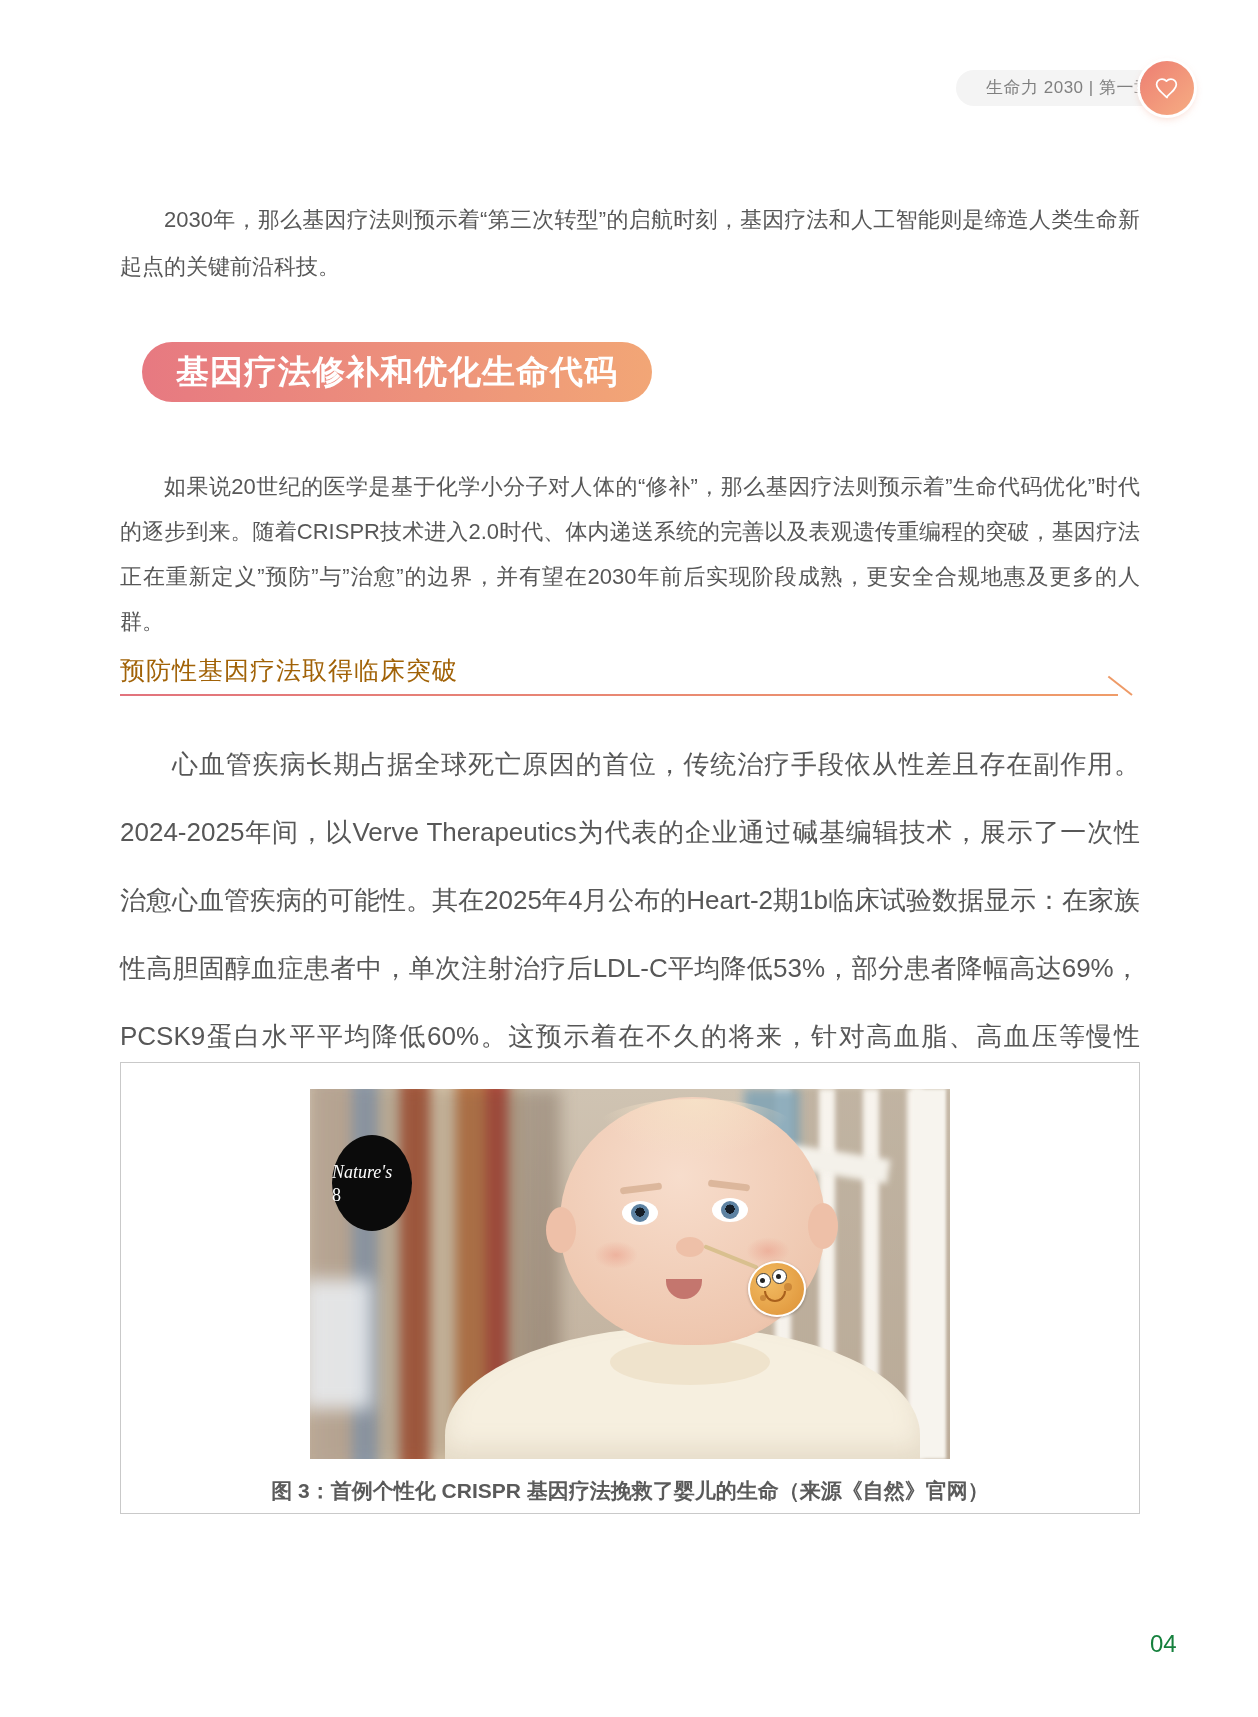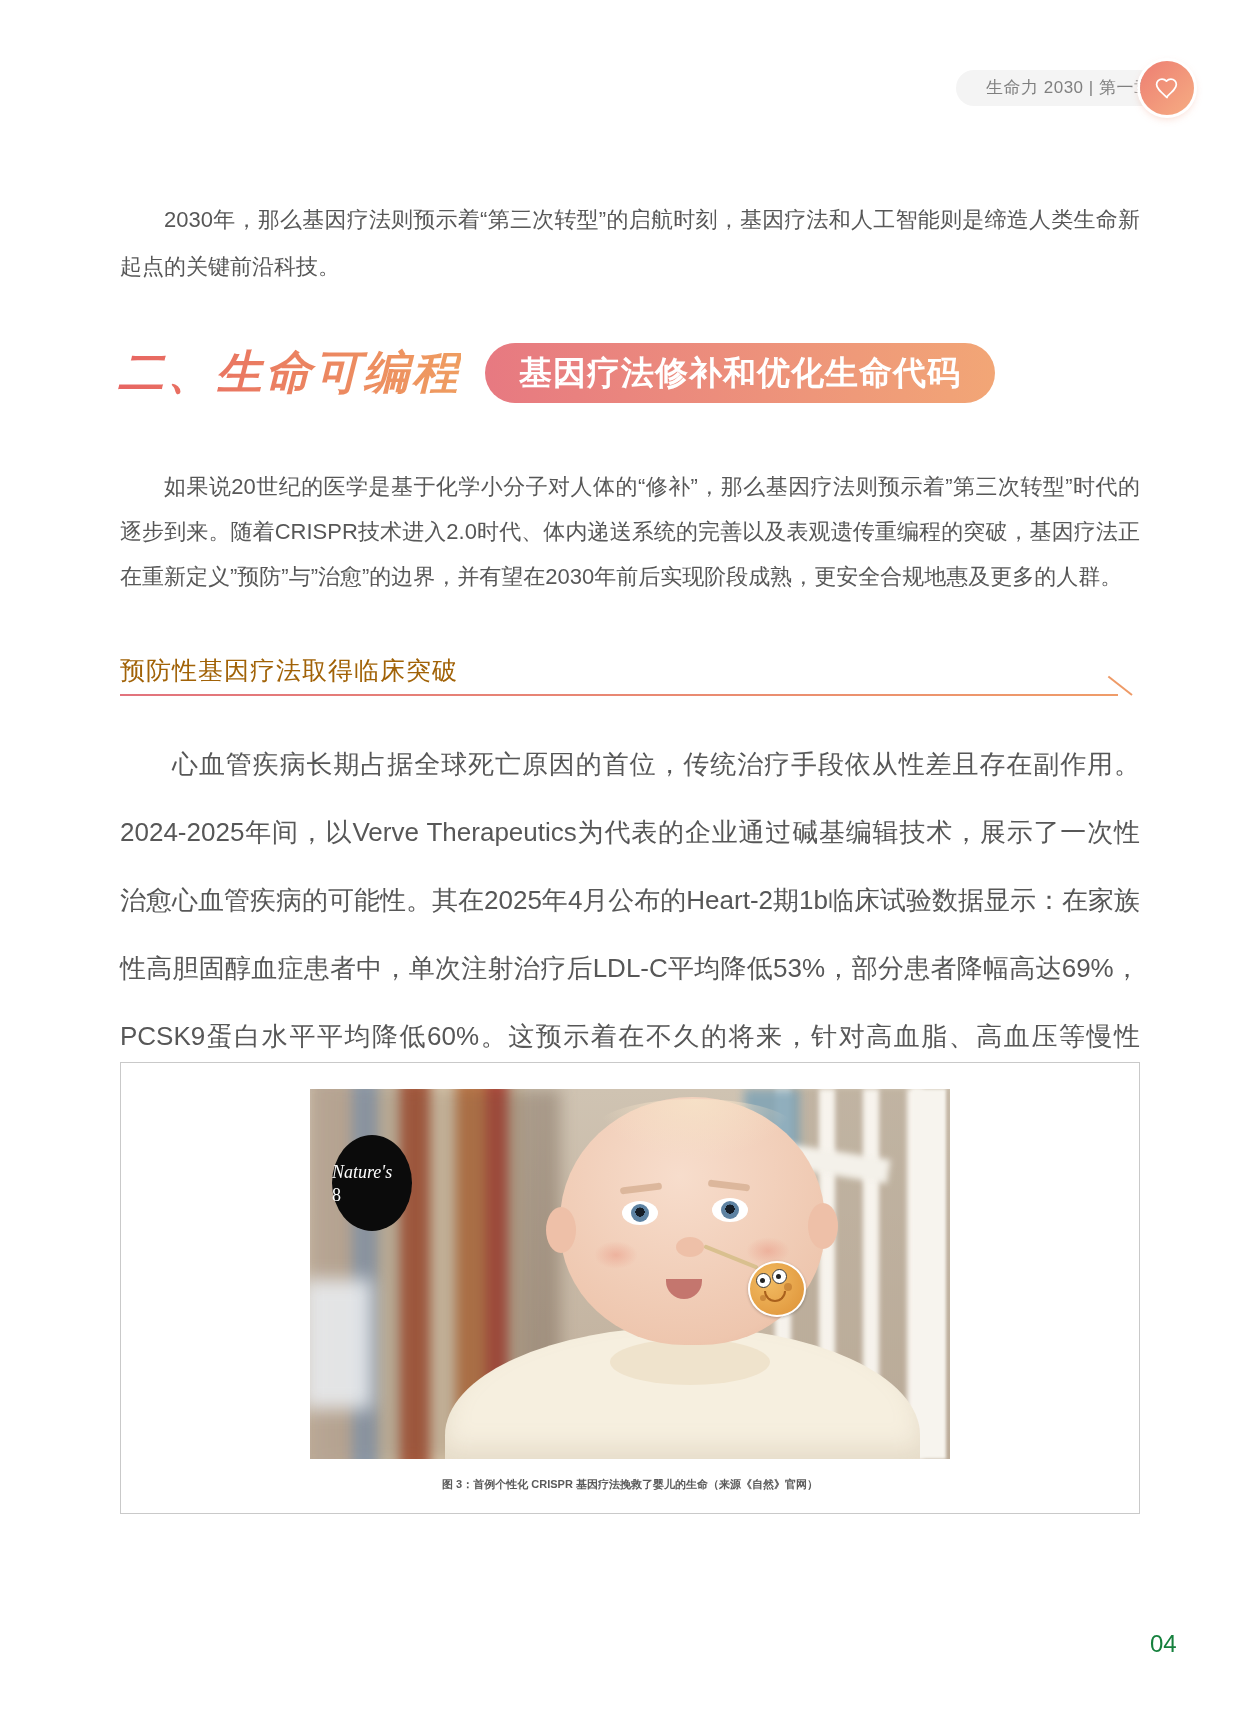--- a/index.html
+++ b/index.html
@@ -37,21 +37,21 @@
     background:linear-gradient(90deg,#e2737d,#ef9c69);}
   .sub-underline .tick{position:absolute;right:0;top:10px;width:30px;height:2px;background:#ee9a67;
     transform:rotate(38deg);transform-origin:right center;}
   
   .body-para{position:absolute;left:120px;top:704px;width:1020px;
     font-size:26px;line-height:68px;text-align:justify;text-indent:2em;color:#575757;}
   
   .figure-box{position:absolute;left:120px;top:1062px;width:1018px;height:450px;
     border:1px solid #c9c9c9;background:#ffffff;}
   .fig-caption{position:absolute;left:0;right:0;top:414px;text-align:center;
-    font-size:11px;color:#5a5a5a;font-weight:bold;}
+    font-size:21px;color:#5a5a5a;font-weight:bold;}
   .photo{position:absolute;left:189px;top:26px;width:640px;height:370px;overflow:hidden;
     background:linear-gradient(180deg,#cfc3b2,#bfae9a);}
   .photo *{position:absolute;}
   
   .books{left:0;top:0;width:210px;height:100%;filter:blur(6px);}
   .sp{top:-10px;height:120%;}
   .sp1{left:0;width:42px;background:#b9a795;}
   .sp2{left:42px;width:26px;background:#8e9aa8;}
   .sp3{left:68px;width:22px;background:#c2b49e;}
   .sp4{left:90px;width:30px;background:#a85a3e;}
@@ -124,25 +124,24 @@
   <div class="heart-badge">
     <svg width="26" height="26" viewBox="0 0 24 24">
       <path d="M12,20.8l-1.45-1.32C5.4,14.86,2.4,12.1,2.4,8.7c0-2.8,2.2-5,5-5c1.58,0,3.1,0.74,4.1,1.9
         c1-1.16,2.52-1.9,4.1-1.9c2.8,0,5,2.2,5,5c0,3.4-3,6.16-8.15,10.78L12,20.8z" fill="none" stroke="#ffffff" stroke-width="1.6" stroke-linejoin="round"></path>
     </svg>
   </div>
 
   <p class="intro">2030年，那么基因疗法则预示着“第三次转型”的启航时刻，基因疗法和人工智能则是缔造人类生命新起点的关键前沿科技。</p>
 
   <div class="section-head">
-    <span class="section-title">二、生命可编程</span>
     <span class="section-badge">基因疗法修补和优化生命代码</span>
   </div>
 
-  <p class="lead">如果说20世纪的医学是基于化学小分子对人体的“修补”，那么基因疗法则预示着”第三次转型”时代的逐步到来。随着CRISPR技术进入2.0时代、体内递送系统的完善以及表观遗传重编程的突破，基因疗法正在重新定义”预防”与”治愈”的边界，并有望在2030年前后实现阶段成熟，更安全合规地惠及更多的人群。</p>
+  <p class="lead">如果说20世纪的医学是基于化学小分子对人体的“修补”，那么基因疗法则预示着”生命代码优化”时代的逐步到来。随着CRISPR技术进入2.0时代、体内递送系统的完善以及表观遗传重编程的突破，基因疗法正在重新定义”预防”与”治愈”的边界，并有望在2030年前后实现阶段成熟，更安全合规地惠及更多的人群。</p>
 
   <div class="sub-title">预防性基因疗法取得临床突破</div>
   <div class="sub-underline">
     <div class="line"></div>
     <div class="tick"></div>
   </div>
 
   <p class="body-para">心血管疾病长期占据全球死亡原因的首位，传统治疗手段依从性差且存在副作用。2024-2025年间，以Verve Therapeutics为代表的企业通过碱基编辑技术，展示了一次性治愈心血管疾病的可能性。其在2025年4月公布的Heart-2期1b临床试验数据显示：在家族性高胆固醇血症患者中，单次注射治疗后LDL-C平均降低53%，部分患者降幅高达69%，PCSK9蛋白水平平均降低60%。这预示着在不久的将来，针对高血脂、高血压等慢性病，患者可能只需接受一次注射，即可获得终身保护。另一方面，科学家利用定制CRISPR疗法成功治愈了一名患有致命代谢疾病的男婴 KJ Muldoon，成为全球首位接受个性化碱基编辑治疗的患者，案例入选《科学》杂志2025年“Runners-up”年度案例。</p>
 
   <div class="figure-box">

